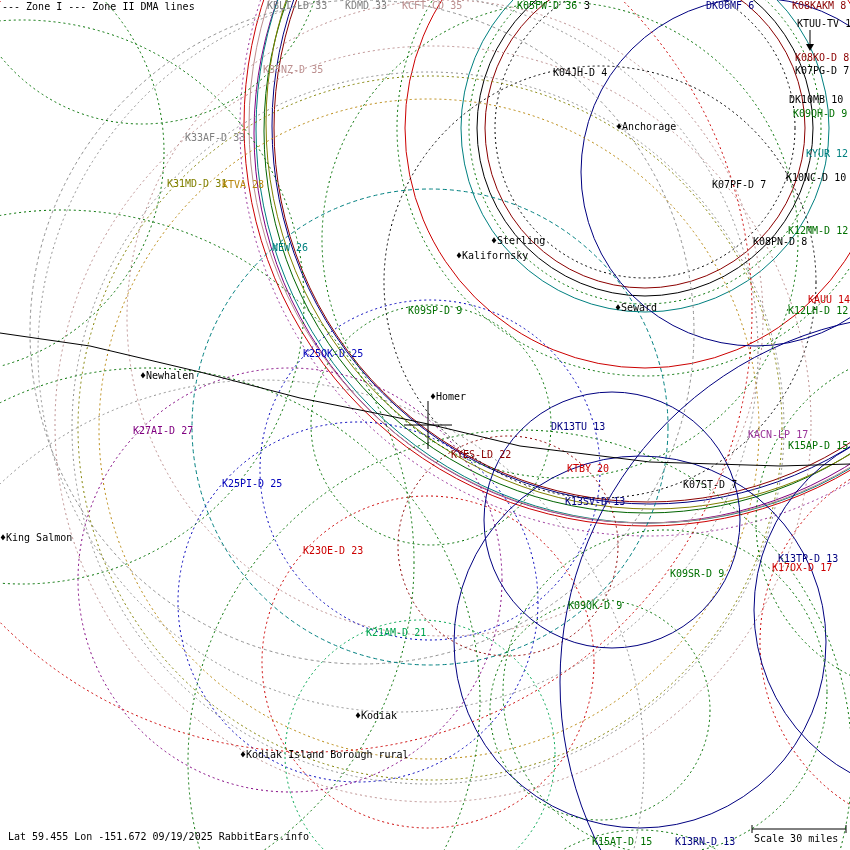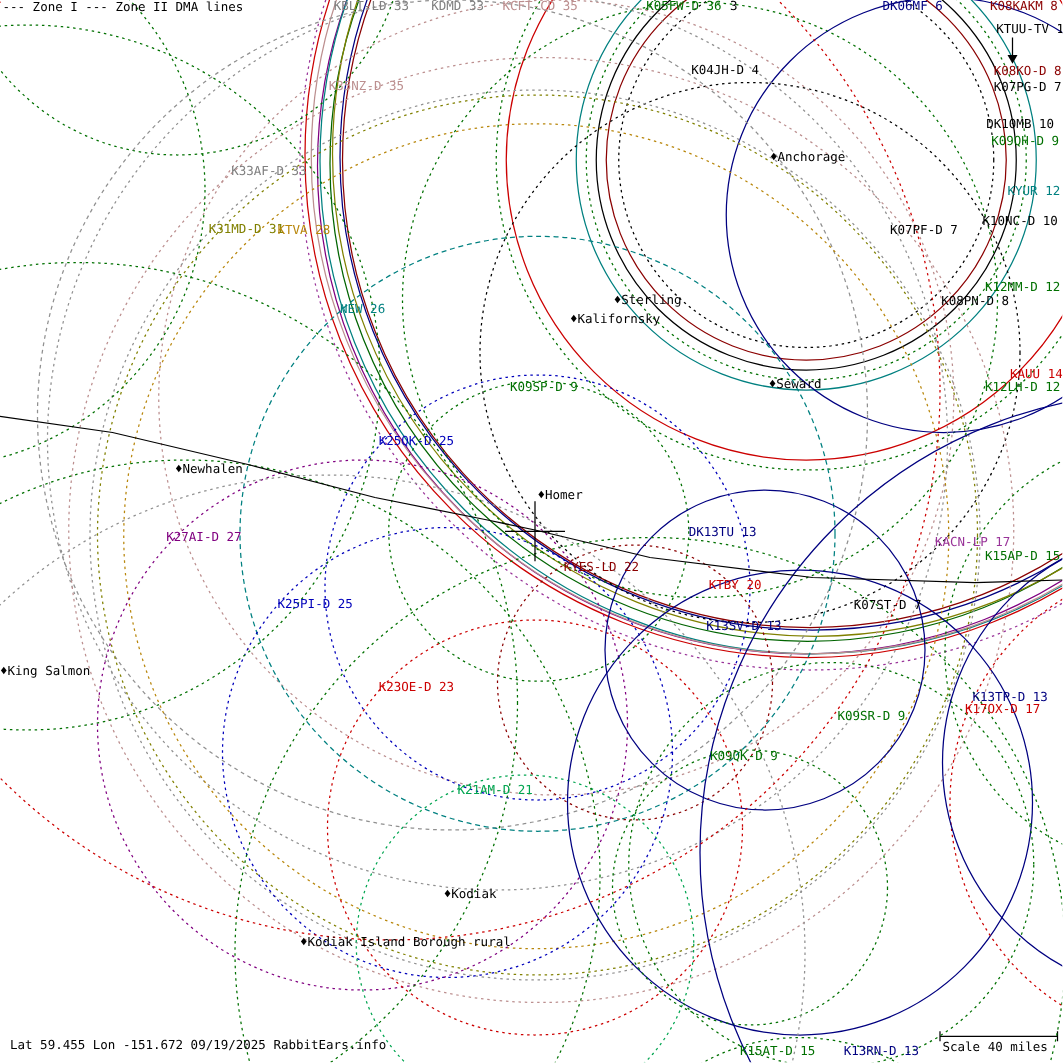--- a/index.html
+++ b/index.html
@@ -93,21 +93,21 @@
       <span class="lbl" style="left: 517px; top: 1px; color: rgb(0, 112, 0);">K05FW-D 36</span>
       <span class="lbl" style="left: 584px; top: 1px; color: rgb(0, 0, 0);">3</span>
       <span class="lbl" style="left: 706px; top: 1px; color: rgb(0, 0, 128);">DK06MF 6</span>
       <span class="lbl" style="left: 792px; top: 1px; color: rgb(139, 0, 0);">K08KAKM 8</span>
       <span class="lbl" style="left: 797px; top: 19px; color: rgb(0, 0, 0);">KTUU-TV 1</span>
       <span class="lbl" style="left: 795px; top: 53px; color: rgb(139, 0, 0);">K08KO-D 8</span>
       <span class="lbl" style="left: 795px; top: 66px; color: rgb(0, 0, 0);">K07PG-D 7</span>
       <span class="lbl" style="left: 789px; top: 95px; color: rgb(0, 0, 0);">DK10MB 10</span>
       <span class="lbl" style="left: 793px; top: 109px; color: rgb(0, 112, 0);">K09QH-D 9</span>
       <span class="lbl" style="left: 263px; top: 65px; color: rgb(188, 143, 143);">K35NZ-D 35</span>
-      <span class="lbl" style="left: 553px; top: 52px; color: rgb(0, 0, 0);">K04JH-D 4</span>
+      <span class="lbl" style="left: 553px; top: 68px; color: rgb(0, 0, 0);">K04JH-D 4</span>
       <span class="lbl" style="left: 806px; top: 149px; color: rgb(0, 128, 128);">KYUR 12</span>
       <span class="lbl" style="left: 185px; top: 133px; color: rgb(128, 128, 128);">K33AF-D 33</span>
       <span class="lbl" style="left: 167px; top: 179px; color: rgb(128, 128, 0);">K31MD-D 31</span>
       <span class="lbl" style="left: 222px; top: 180px; color: rgb(184, 134, 11);">KTVA 28</span>
       <span class="lbl" style="left: 786px; top: 173px; color: rgb(0, 0, 0);">K10NC-D 10</span>
       <span class="lbl" style="left: 712px; top: 180px; color: rgb(0, 0, 0);">K07PF-D 7</span>
       <span class="lbl" style="left: 272px; top: 243px; color: rgb(0, 128, 128);">NEW 26</span>
       <span class="lbl" style="left: 788px; top: 226px; color: rgb(0, 112, 0);">K12MM-D 12</span>
       <span class="lbl" style="left: 753px; top: 237px; color: rgb(0, 0, 0);">K08PN-D 8</span>
       <span class="lbl" style="left: 408px; top: 306px; color: rgb(0, 112, 0);">K09SP-D 9</span>
@@ -137,14 +137,14 @@
       <span class="lbl" style="left: 615px; top: 303px; color: rgb(0, 0, 0);">♦Seward</span>
       <span class="lbl" style="left: 140px; top: 371px; color: rgb(0, 0, 0);">♦Newhalen</span>
       <span class="lbl" style="left: 430px; top: 392px; color: rgb(0, 0, 0);">♦Homer</span>
       <span class="lbl" style="left: 0px; top: 533px; color: rgb(0, 0, 0);">♦King Salmon</span>
       <span class="lbl" style="left: 355px; top: 711px; color: rgb(0, 0, 0);">♦Kodiak</span>
       <span class="lbl" style="left: 240px; top: 750px; color: rgb(0, 0, 0);">♦Kodiak Island Borough rural</span>
     </div>
 
   <span id="legend">--- Zone I --- Zone II DMA lines</span>
   <span id="status">Lat 59.455 Lon -151.672 09/19/2025 RabbitEars.info</span>
-  <span id="scale-label">Scale 40 miles</span>
+  <span id="scale-label">Scale 30 miles</span>
 </div>
 
 </body></html>

